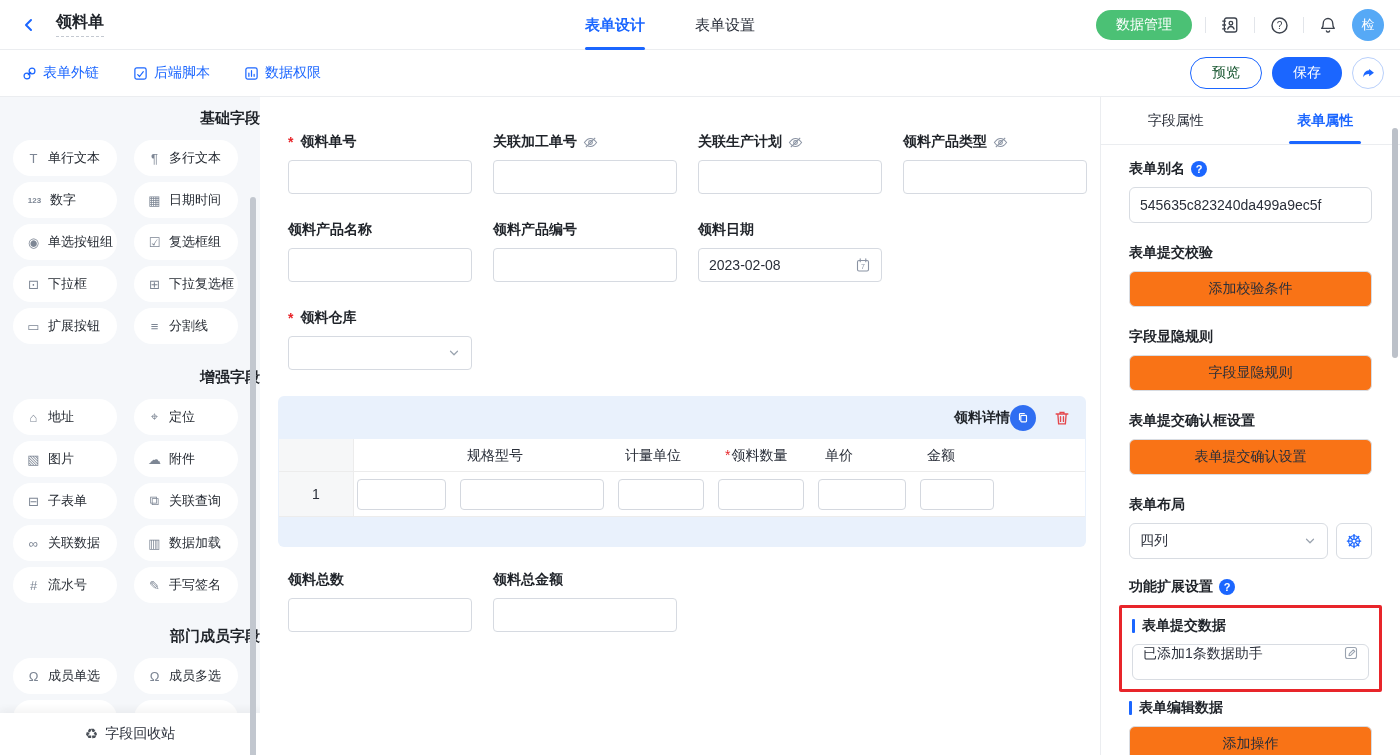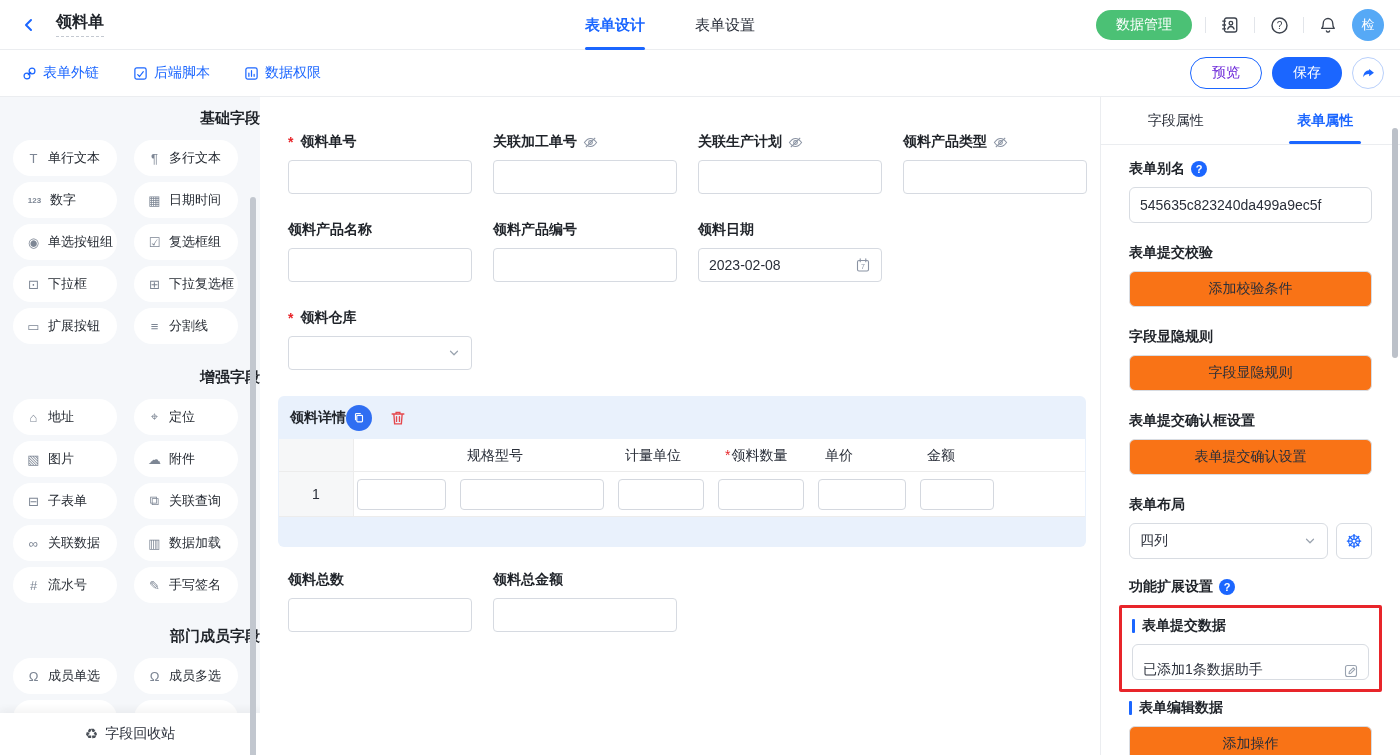--- a/index.html
+++ b/index.html
@@ -20,21 +20,21 @@
   .btn-green { background:#4bc175; color:#fff; border:none; height:30px; padding:0 20px; border-radius:16px; font-size:14px; cursor:pointer; }
   .hdr-divider { width:1px; height:16px; background:#e2e5ea; }
   .hdr-icon { width:22px; height:22px; color:#3d434d; display:flex; align-items:center; justify-content:center; cursor:pointer; }
   .avatar { width:32px; height:32px; border-radius:50%; background:#56a9f6; color:#fff; font-size:13px; display:flex; align-items:center; justify-content:center; cursor:pointer; }
 
   
   .toolbar { position:absolute; top:50px; left:0; right:0; height:47px; background:#fff; border-bottom:1px solid #ebedf0; display:flex; align-items:center; z-index:25; }
   .tb-links { display:flex; gap:34px; margin-left:22px; }
   .tb-link { display:flex; align-items:center; gap:6px; color:#1b66ff; font-size:14px; cursor:pointer; }
   .tb-right { position:absolute; right:16px; display:flex; align-items:center; gap:10px; }
-  .btn-outline { height:32px; padding:0 21px; border-radius:17px; border:1px solid #1b66ff; color:#6d28d9; background:#fff; font-size:14px; cursor:pointer; }
+  .btn-outline { height:32px; padding:0 21px; border-radius:17px; border:1px solid #1b66ff; color:#14532d; background:#fff; font-size:14px; cursor:pointer; }
   .btn-primary { height:32px; padding:0 21px; border-radius:17px; border:none; color:#fff; background:#1b66ff; font-size:14px; cursor:pointer; }
   .btn-share { width:32px; height:32px; border-radius:50%; border:1px solid #b9d0fb; background:#fff; display:flex; align-items:center; justify-content:center; cursor:pointer; }
 
   
   .sidebar { position:absolute; top:97px; left:0; width:260px; bottom:0; background:#f5f7fa; overflow:hidden; z-index:10; }
   .sidebar-inner { padding:12px 0 0 13px; }
   .side-section-title { font-size:15px; font-weight:bold; color:#1f2329; margin:0 0 12px 4px;text-align:right; }
   .side-section-title.gap { margin-top:24px; }
   .pill-grid { display:grid; grid-template-columns:104px 104px; column-gap:17px; row-gap:6px; }
   .pill { height:36px; background:#fff; border-radius:18px; display:flex; align-items:center; gap:7px; padding-left:13px; font-size:13px; color:#262b33; cursor:grab; }
@@ -51,21 +51,21 @@
   .fld-label.req::before { content:"*"; color:#e8252a; margin-right:1px; font-weight:bold; }
   .fld-input { height:34px; border:1px solid #d6dae1; border-radius:4px; background:#fff; width:100%; font-size:14px; color:#2a2f3a; padding:0 10px; font-family:inherit; }
   .fld-box { height:34px; border:1px solid #d6dae1; border-radius:4px; background:#fff; display:flex; align-items:center; justify-content:space-between; padding:0 10px; font-size:14px; color:#2a2f3a; cursor:pointer; }
   .fld-dashed { height:34px; border:1px dashed #cfd4db; border-radius:4px; display:flex; align-items:center; padding-left:5px; cursor:pointer; }
   .user-tag { background:#f3ecfc; border-radius:4px; height:26px; display:flex; align-items:center; gap:7px; padding:0 10px 0 4px; font-size:13px; color:#2a2f3a; }
   .user-tag-ico { width:18px; height:18px; border-radius:50%; background:#4fbe87; color:#fff; font-size:10px; display:flex; align-items:center; justify-content:center; }
   .eye-ico { color:#8a93a3; }
 
   
   .subform { margin:13px 0 23px -10px; width:808px; background:#e9f1fc; border-radius:6px; padding:9px 0 30px 0; }
-  .sf-head { display:flex; align-items:center; justify-content:flex-start; padding:0 12px 0 12px; height:26px; }
+  .sf-head { display:flex; align-items:center; justify-content:flex-end; padding:0 12px 0 12px; height:26px; }
   .sf-title { font-size:14px; font-weight:bold; color:#1f2329; }
   .sf-actions { display:flex; align-items:center; gap:14px; }
   .sf-copy { width:26px; height:26px; border-radius:50%; background:#2f6ef2; display:flex; align-items:center; justify-content:center; cursor:pointer; }
   .sf-trash { width:24px; height:24px; display:flex; align-items:center; justify-content:center; cursor:pointer; }
   .sf-table { margin:8px 1px 0 1px; display:grid; grid-template-columns:75px 103px 158px 100px 100px 102px 88px 1fr; background:#fff; }
   .sf-th { height:33px; line-height:33px; font-size:14px; color:#2a2f3a; padding-left:10px; border-bottom:1px solid #ececec; background:#fff; white-space:nowrap; overflow:hidden; }
   .sf-th.first, .sf-td.first { background:#f6f7f8; border-right:1px solid #ececec; }
   .sf-th.req::before { content:"*"; color:#e8252a; margin-right:1px; }
   .sf-td { height:45px; border-bottom:1px solid #ececec; display:flex; align-items:center; background:#fff; }
   .sf-td.first { justify-content:center; font-size:14px; color:#2a2f3a; }
@@ -83,21 +83,21 @@
   .p-group { margin-bottom:20px; }
   .p-input { width:100%; height:36px; border:1px solid #d8dce2; border-radius:6px; padding:0 10px; font-size:14px; color:#2a2f3a; font-family:inherit; background:#fff; }
   .p-btn { width:100%; height:36px; border:1px solid #d8dce2; border-radius:6px; background:#f97316; font-size:14px; color:#2a2f3a; cursor:pointer; font-family:inherit; }
   .layout-row { display:flex; gap:8px; }
   .p-select { flex:1; height:36px; border:1px solid #d8dce2; border-radius:6px; display:flex; align-items:center; justify-content:space-between; padding:0 10px; font-size:14px; color:#2a2f3a; cursor:pointer; }
   .gear-btn { width:36px; height:36px; border:1px solid #d8dce2; border-radius:6px; background:#fff; display:flex; align-items:center; justify-content:center; color:#1b66ff; font-size:19px; cursor:pointer; }
   .ext-label { margin-bottom:8px; }
   .red-box { border:3px solid #e8252a; border-radius:2px; margin:0 -10px 6px -10px; padding:8px 10px 9px 10px; }
   .bar-label { display:flex; align-items:center; gap:7px; height:20px; font-size:14px; font-weight:bold; color:#1f2329; margin-bottom:8px; }
   .bar-label::before { content:""; width:3px; height:14px; background:#1b66ff; border-radius:1px; }
-  .assist-box { height:36px; border:1px solid #d8dce2; border-radius:6px; display:flex; align-items:flex-end; justify-content:space-between; padding:0 9px 0 10px; font-size:14px; color:#2a2f3a; background:#fff; }
+  .assist-box { height:36px; border:1px solid #d8dce2; border-radius:6px; display:flex; align-items:flex-start; justify-content:space-between; padding:0 9px 0 10px; font-size:14px; color:#2a2f3a; background:#fff; }
   .edit-ico { color:#9aa3b0; cursor:pointer; }
   .panel-scrollbar { position:absolute; right:2px; top:31px; width:6px; height:230px; background:#bcc1c9; border-radius:3px; }
 </style>
 </head>
 <body>
 
 <div class="app-header">
   <div class="hdr-left">
     <span class="back-btn">
       <svg width="16" height="16" viewBox="0 0 16 16" fill="none" stroke="#1b66ff" stroke-width="2" stroke-linecap="round" stroke-linejoin="round">

